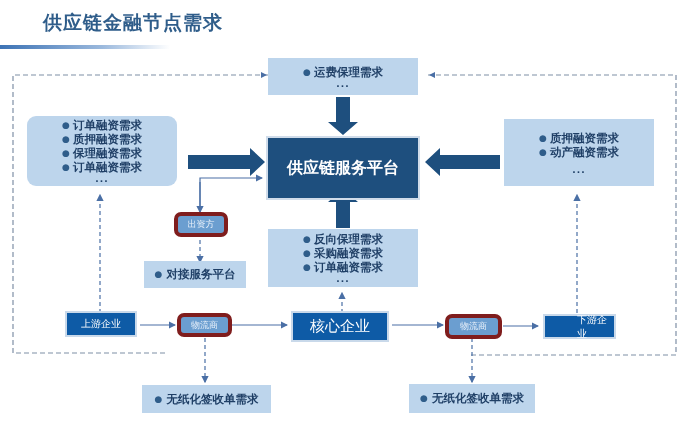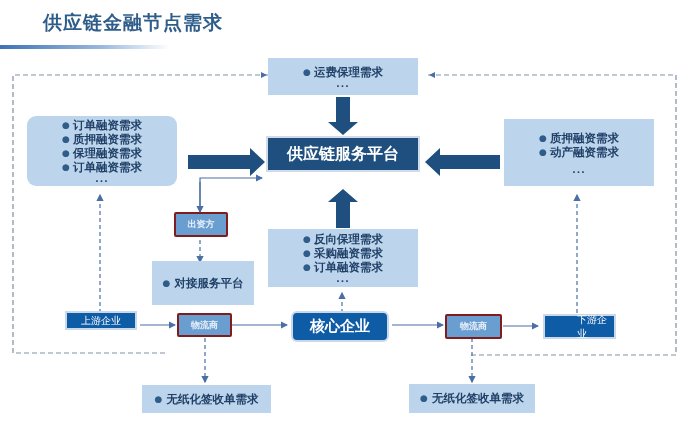--- a/index.html
+++ b/index.html
@@ -11,23 +11,23 @@
   svg.wires { position:absolute; left:0; top:0; width:693px; height:427px; }
   .box { position:absolute; box-sizing:border-box; }
   .light { background:#bdd5ec; color:#1f3f66; font-weight:bold; }
   .list { display:flex; flex-direction:column; align-items:center; justify-content:center; font-size:11.5px; line-height:13px; }
   .list .item::before { content:"●"; color:#2f5d8a; margin-right:3px; font-size:9px; position:relative; top:-1px; }
   .dots { font-size:9px; line-height:8px; letter-spacing:1px; color:#1f3f66; }
   .dark { background:#1e4f7e; color:#ffffff; font-weight:bold; display:flex; align-items:center; justify-content:center;
           font-size:16px; box-shadow:0 0 0 2px #d0dcea; }
   .mid { background:#0e5ba6; color:#ffffff; display:flex; align-items:center; justify-content:center; font-size:10px;
          border:2px solid #c9d9ea; }
-  .core { font-size:15px; font-weight:bold;border-radius:6px; }
+  .core { font-size:15px; font-weight:normal; }
   .med { background:#6b9ed0; color:#e9f1fa; display:flex; align-items:center; justify-content:center; font-size:9px;
-         border-radius:2px; border:2px solid #7f1d1d;font-weight:bold; }
+         border-radius:7px; border:4px solid #7f1d1d; }
   .single { display:flex; align-items:center; justify-content:center; font-size:11.5px; }
   .single .item::before { content:"●"; color:#2f5d8a; margin-right:4px; font-size:9px; position:relative; top:-1px; }
 </style>
 </head>
 <body>
 
 <div class="title">供应链金融节点需求</div>
 <div class="title-bar"></div>
 
 <svg class="wires" viewBox="0 0 693 427">
@@ -76,36 +76,36 @@
   <div class="item">订单融资需求</div>
   <div class="dots">...</div>
 </div>
 
 <div class="box light list" style="left:504px;top:119px;width:150px;height:67px;">
   <div class="item">质押融资需求</div>
   <div class="item">动产融资需求</div>
   <div class="dots" style="margin-top:6px;">...</div>
 </div>
 
-<div class="box dark" style="left:268px;top:138px;width:150px;height:32px;">供应链服务平台</div>
+<div class="box dark" style="left:268px;top:138px;width:150px;height:60px;">供应链服务平台</div>
 
 <div class="box med" style="left:174px;top:212px;width:54px;height:25px;">出资方</div>
 
-<div class="box light single" style="left:152px;top:261px;width:102px;height:44px;">
+<div class="box light single" style="left:144px;top:261px;width:102px;height:27px;">
   <span class="item">对接服务平台</span>
 </div>
 
 <div class="box light list" style="left:268px;top:229px;width:150px;height:58px;">
   <div class="item">反向保理需求</div>
   <div class="item">采购融资需求</div>
   <div class="item">订单融资需求</div>
   <div class="dots">...</div>
 </div>
 
-<div class="box mid" style="left:65px;top:311px;width:72px;height:19px;">上游企业</div>
+<div class="box mid" style="left:65px;top:311px;width:72px;height:26px;">上游企业</div>
 <div class="box med" style="left:177px;top:313px;width:55px;height:24px;">物流商</div>
 <div class="box mid core" style="left:291px;top:311px;width:98px;height:31px;">核心企业</div>
 <div class="box med" style="left:445px;top:314px;width:57px;height:25px;">物流商</div>
 <div class="box mid" style="left:543px;top:314px;width:73px;height:25px;padding-left:32px;">下游企业</div>
 
 <div class="box light single" style="left:142px;top:385px;width:129px;height:28px;">
   <span class="item">无纸化签收单需求</span>
 </div>
 <div class="box light single" style="left:409px;top:384px;width:126px;height:29px;">
   <span class="item">无纸化签收单需求</span>

